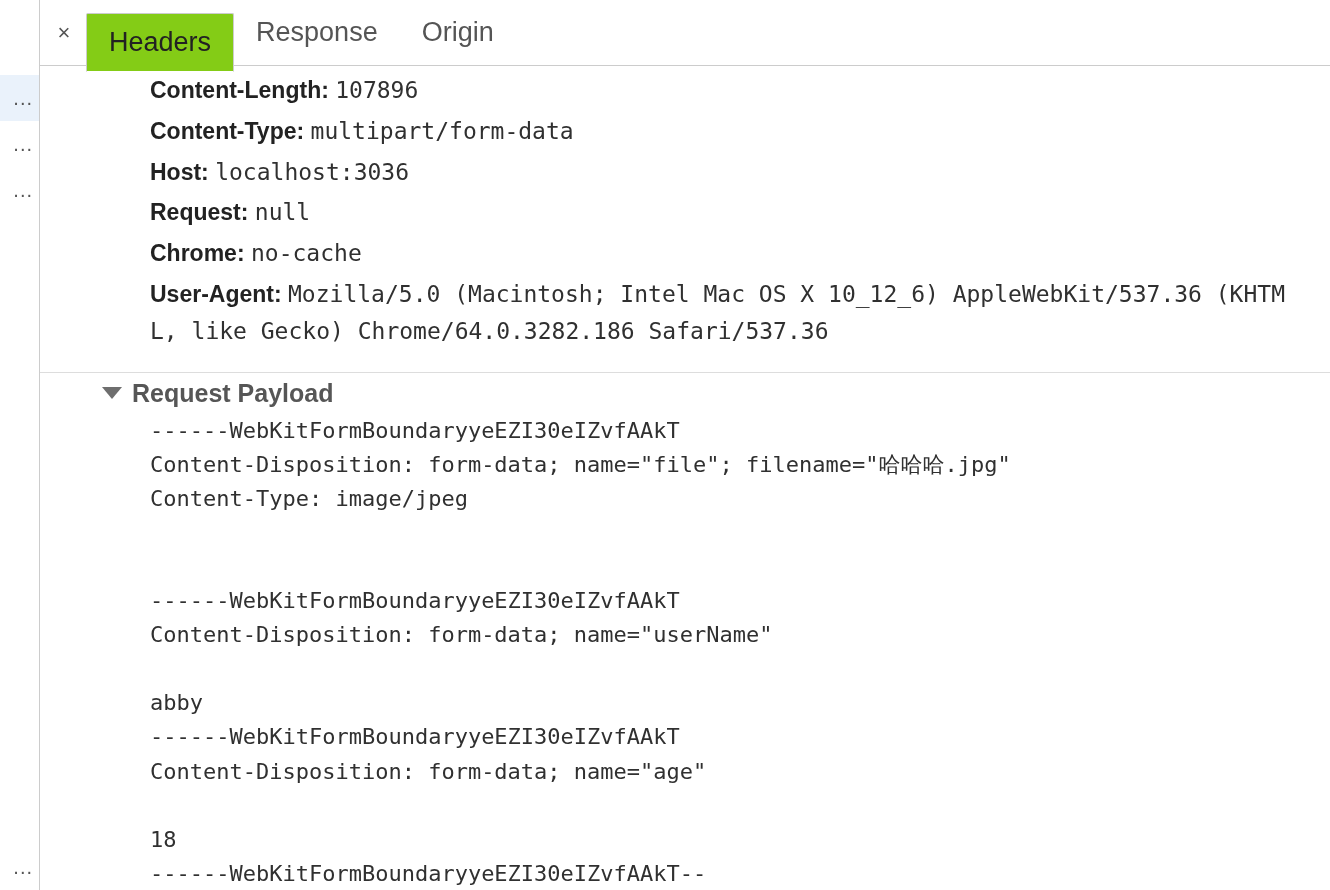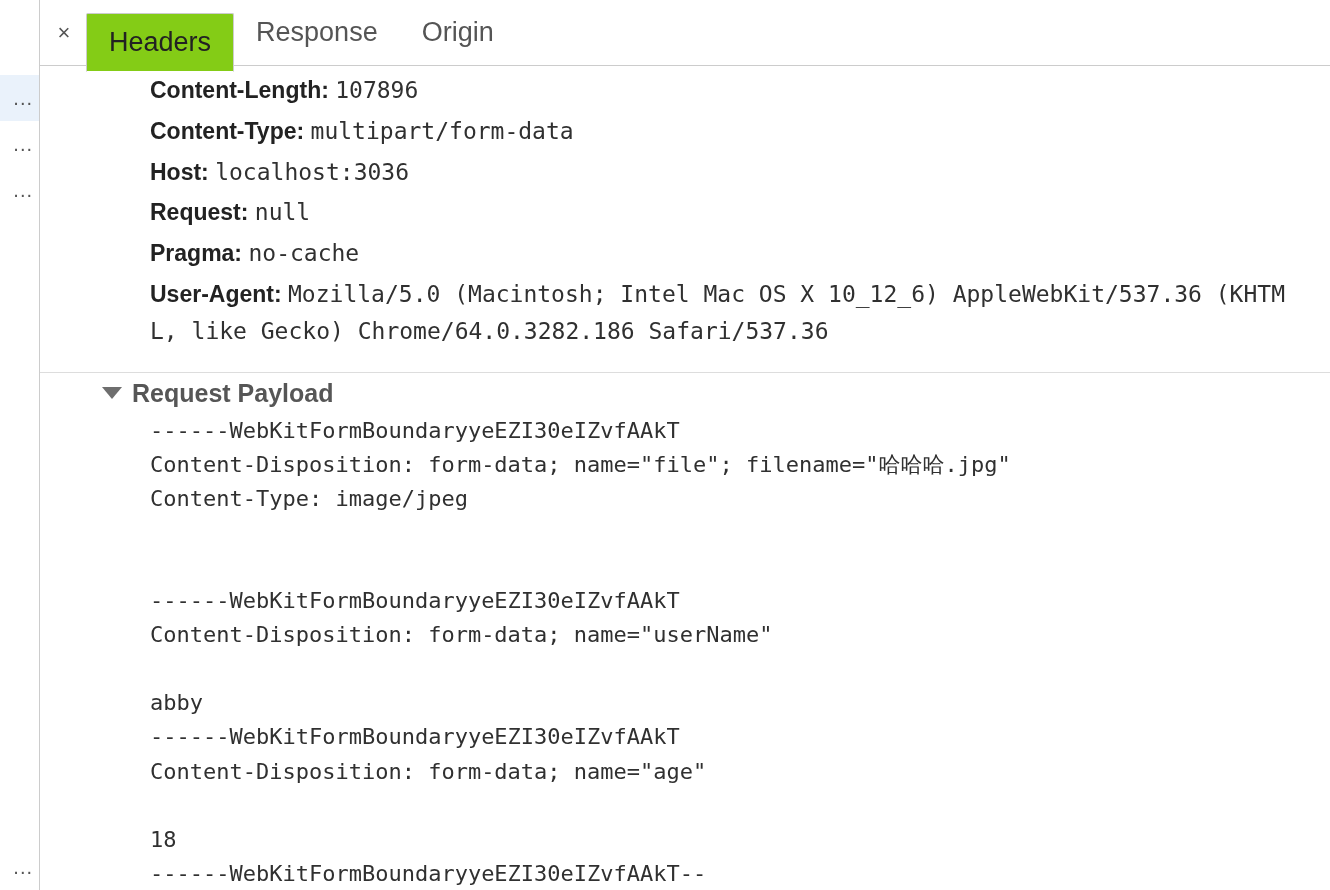--- a/index.html
+++ b/index.html
@@ -185,21 +185,21 @@
       </div>
       <div class="header-row">
         <span class="header-name">Host:</span>
         <span class="header-value">localhost:3036</span>
       </div>
       <div class="header-row">
         <span class="header-name">Request:</span>
         <span class="header-value">null</span>
       </div>
       <div class="header-row">
-        <span class="header-name">Pragma:</span>
+        <span class="header-name">Chrome:</span>
         <span class="header-value">no-cache</span>
       </div>
       <div class="header-row">
         <span class="header-name">User-Agent:</span>
         <span class="header-value">Mozilla/5.0 (Macintosh; Intel Mac OS X 10_12_6) AppleWebKit/537.36 (KHTML, like Gecko) Chrome/64.0.3282.186 Safari/537.36</span>
       </div>
     </div>
 
     <div class="section-header">
       <span class="triangle-icon"></span>

